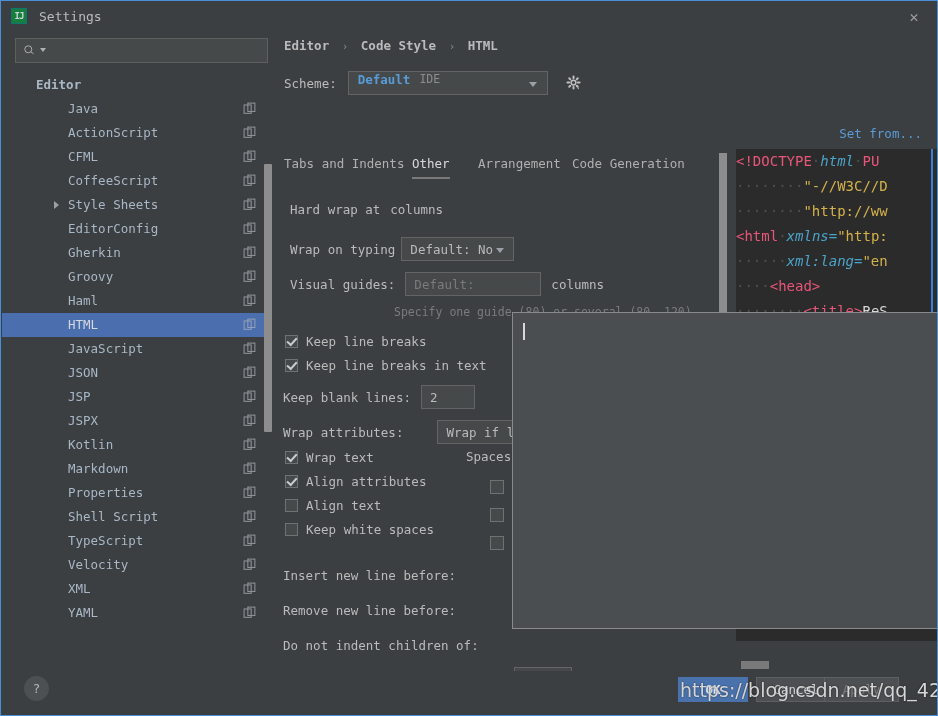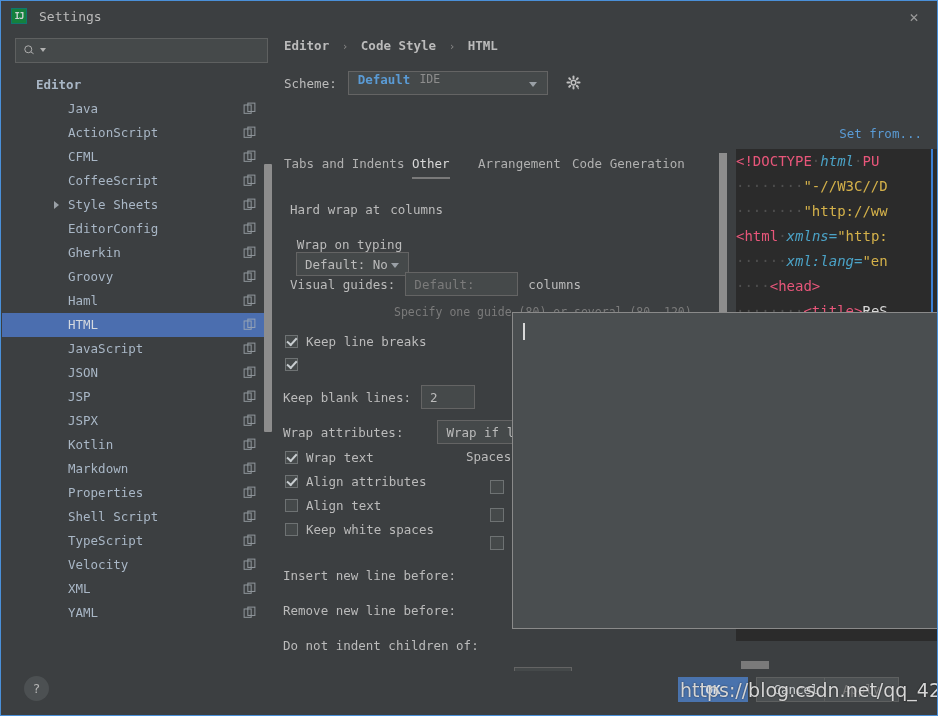--- a/index.html
+++ b/index.html
@@ -410,42 +410,43 @@
         <div class="tab" style="left: 300px;">Code Generation</div>
       </div>
 
     <div id="form">
 
       <div class="frow" style="left:18px; top:23px;">
         <span class="flabel">Hard wrap at</span>
         <span class="flabel" style="margin-left:10px;">columns</span>
       </div>
 
-      <div class="frow" style="left:18px; top:58px;flex-direction:column;">
+      <div class="frow" style="left:18px; top:58px;">
         <span class="flabel">Wrap on typing</span>
         <span class="fcombo" style="width:113px; margin-left:6px;">
           <span>Default: No</span>
           <span class="arrow"></span>
         </span>
       </div>
 
       <div class="frow" style="left:18px; top:93px;">
         <span class="flabel">Visual guides:</span>
-        <span class="finput placeholder" style="width:113px; margin-left:10px;">Default:</span>
+        <span class="finput placeholder" style="width:136px; margin-left:10px;">Default:</span>
         <span class="flabel" style="margin-left:10px;">columns</span>
       </div>
 
       <div class="fhint" style="position:absolute; left:122px; top:126px;">Specify one guide (80) or several (80, 120)</div>
 
       <div class="checkrow" style="left:13px; top:155px;">
         <span class="cbox checked"></span>
         <span>Keep line breaks</span>
       </div>
       <div class="checkrow" style="left:13px; top:179px;">
         <span class="cbox checked"></span>
+        <span>Keep line breaks in text</span>
       </div>
 
       <div class="frow" style="left:11px; top:206px;">
         <span class="flabel">Keep blank lines:</span>
         <span class="finput" style="width:54px; margin-left:10px;">2</span>
       </div>
 
       <div class="frow" style="left:11px; top:241px;gap:24px;">
         <span class="flabel">Wrap attributes:</span>
         <span class="fcombo" style="width:120px; margin-left:10px;">

